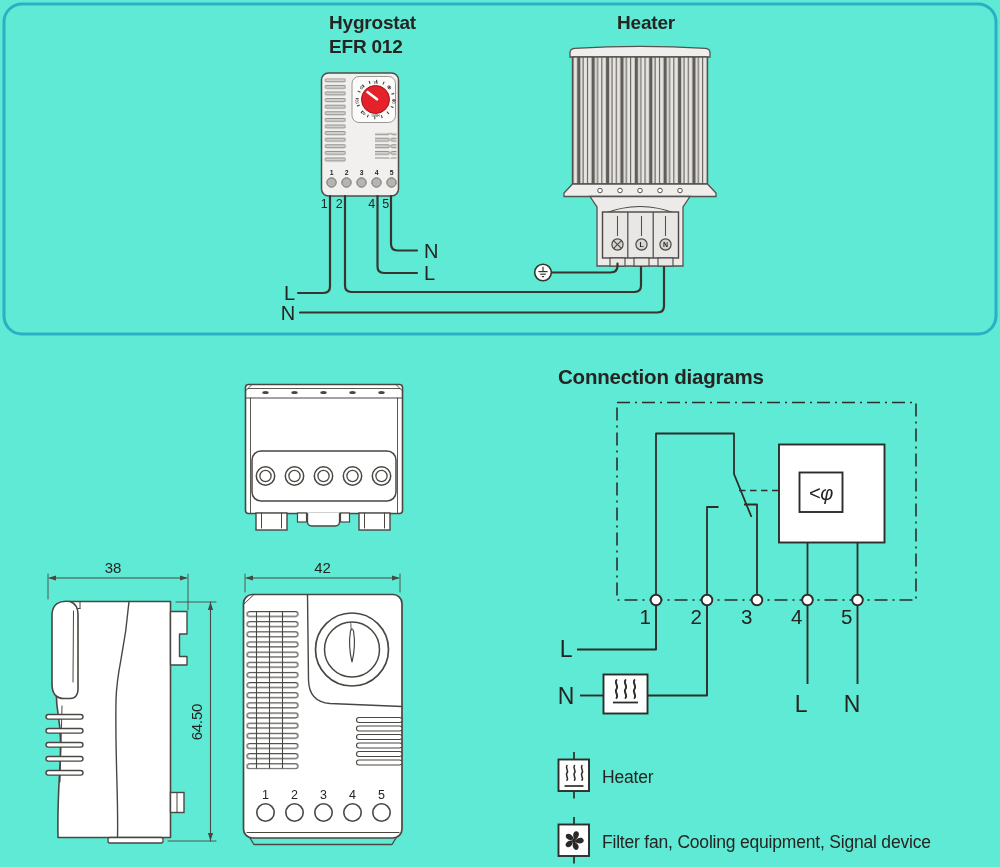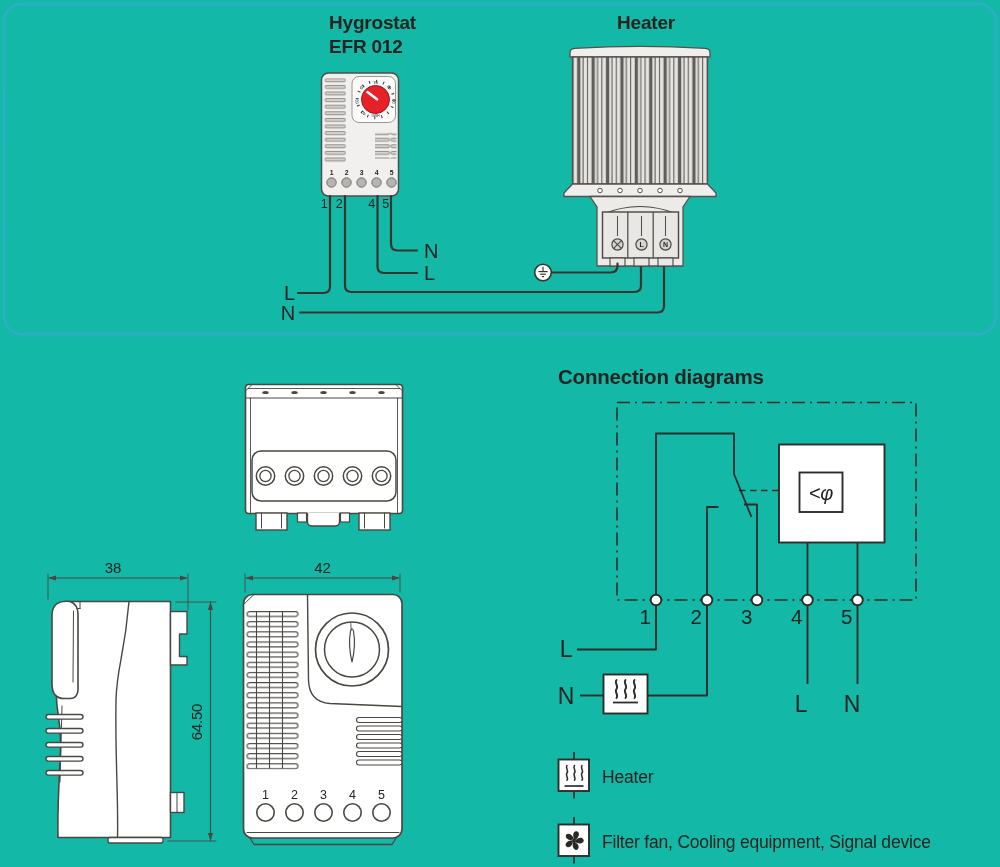--- a/index.html
+++ b/index.html
@@ -1,16 +1,16 @@
 <!DOCTYPE html>
 <html><head>
 <meta charset="utf-8">
 <style>
   html,body{margin:0;padding:0;background:#ffffff;}
-  #stage{position:relative;width:1000px;height:867px;background:#14b8a6;overflow:hidden;
+  #stage{position:relative;width:1000px;height:867px;background:#5eead4;overflow:hidden;
          font-family:"Liberation Sans",sans-serif;color:#262422;}
   svg{position:absolute;display:block;}
   text{font-family:"Liberation Sans",sans-serif;fill:#262422;letter-spacing:-0.2px;}
   .t-title{font-size:19px;font-weight:bold;}
   .t-big{font-size:20px;}
   .t-num{font-size:20.5px;}
   .t-dim{font-size:15px;}
   .t-small{font-size:12.5px;}
   .ln{stroke:#4a4742;fill:none;stroke-linecap:round;stroke-linejoin:round;}
   .wire{stroke:#38352f;stroke-width:2.2;fill:none;stroke-linecap:round;stroke-linejoin:round;}

